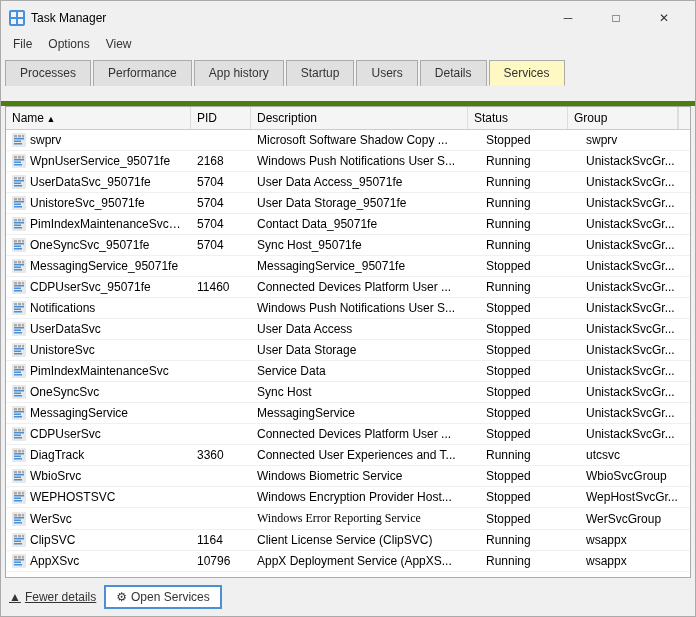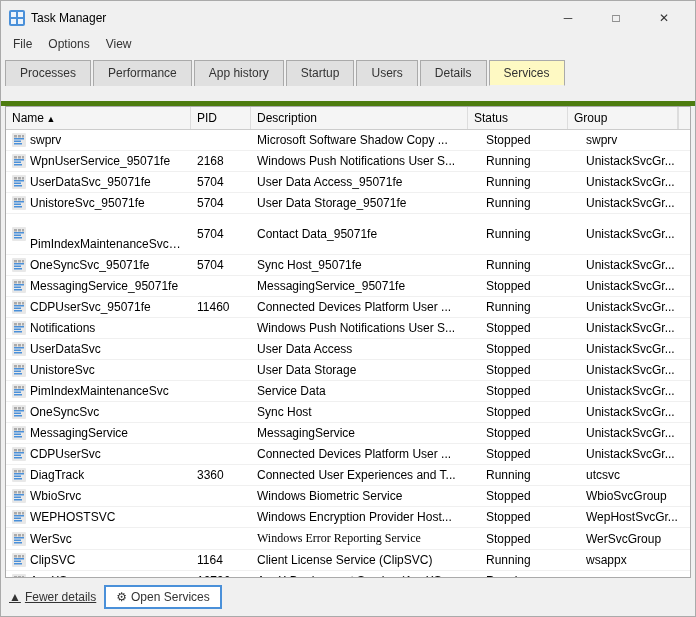--- a/index.html
+++ b/index.html
@@ -315,21 +315,21 @@
         <svg width="14" height="14" viewBox="0 0 14 14">
           <rect x="0" y="0" width="14" height="14" rx="1" fill="#e8e8e8"></rect>
           <rect x="2" y="5" width="10" height="1.5" fill="#4a90d9"></rect>
           <rect x="2" y="7.5" width="7" height="1.5" fill="#4a90d9"></rect>
           <rect x="2" y="10" width="8" height="1.5" fill="#4a90d9"></rect>
           <rect x="2" y="2" width="3" height="2.5" fill="#aaa"></rect>
           <rect x="6" y="2" width="3" height="2.5" fill="#aaa"></rect>
           <rect x="10" y="2" width="2" height="2.5" fill="#aaa"></rect>
         </svg>
       </span>
-      <span style="overflow:hidden;text-overflow:ellipsis;white-space:nowrap;margin-top:20px;">PimIndexMaintenanceSvc_...</span>
+      <span style="overflow:hidden;text-overflow:ellipsis;white-space:nowrap;">PimIndexMaintenanceSvc_...</span>
           </div>
           <div class="cell">5704</div>
           <div class="cell" style="overflow: hidden; text-overflow: ellipsis; white-space: nowrap;">Contact Data_95071fe</div>
           <div class="cell">Running</div>
           <div class="cell" style="overflow: hidden; text-overflow: ellipsis; white-space: nowrap;">UnistackSvcGr...</div>
         </div>
         <div class="table-row">
           <div class="cell">
       <span style="width:14px;height:14px;flex-shrink:0;display:inline-flex;align-items:center;justify-content:center;">
         <svg width="14" height="14" viewBox="0 0 14 14">

